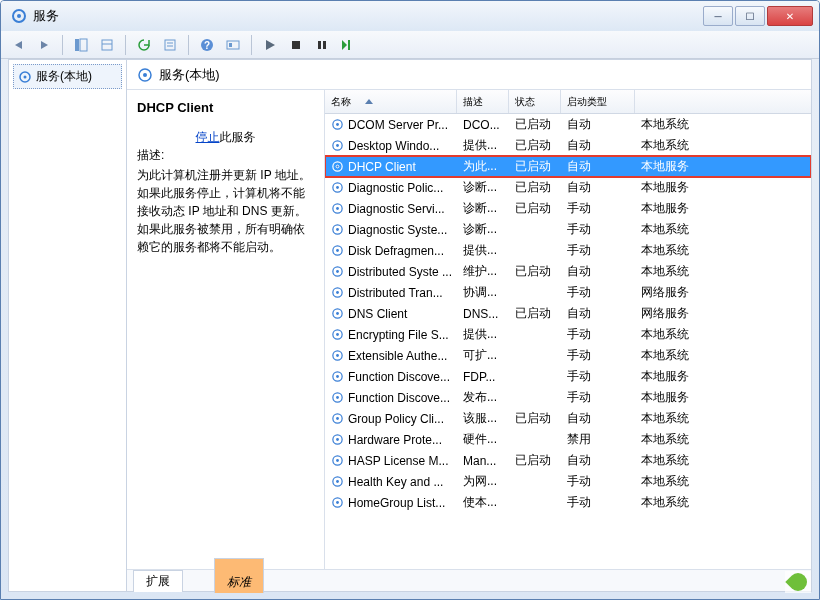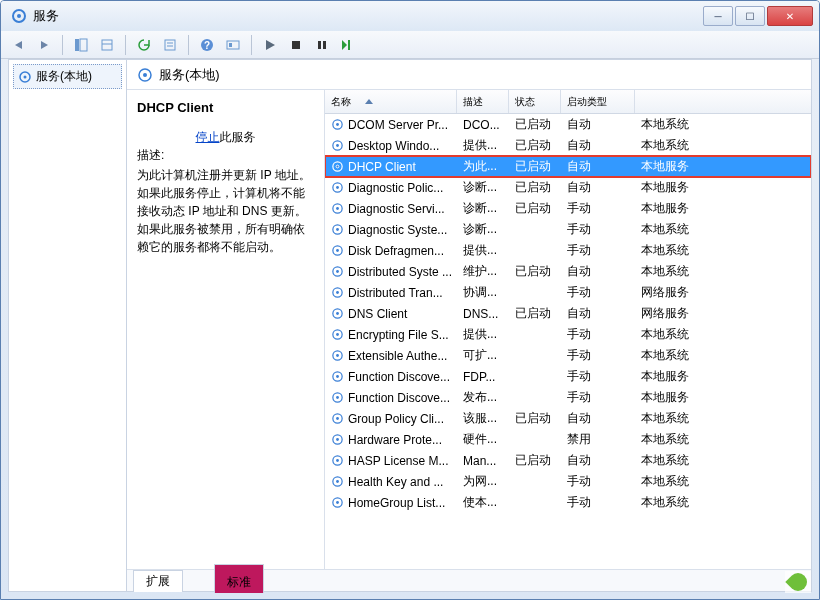--- a/index.html
+++ b/index.html
@@ -44,21 +44,21 @@
   .row { height:21px; display:flex; align-items:center; font-size:12px;}
   .row .cell { padding:0 6px; white-space:nowrap; overflow:hidden; text-overflow:ellipsis; display:flex; align-items:center; gap:4px;}
   .row .cell.c-name{width:132px;} .row .cell.c-desc{width:52px;text-align:right;} .row .cell.c-state{width:52px;} .row .cell.c-start{width:74px;} .row .cell.c-logon{flex:1;}
   .row.selected { background:#3399ff; color:#fff;}
   .row.selected .svc-icon circle{stroke:#fff;}
   .row.highlighted { outline:2px solid #e33b2e; outline-offset:-1px;}
   .svc-icon{flex-shrink:0;}
   
   .tabs { height:22px; display:flex; align-items:flex-end; padding-left:6px; border-top:1px solid #d9e0eb; background:#f7f9fc;gap:32px;}
   .tab { padding:2px 12px; border:1px solid #c9d3e2; border-bottom:none; background:#fff; margin-right:-1px; font-size:12px; position:relative; top:1px; cursor:default;}
-  .tab.inactive{ background:#be185d; top:2px; padding-top:9px;}
+  .tab.inactive{ background:#fdba74; top:2px; padding-top:15px;font-style:italic;}
   
   .rows::-webkit-scrollbar{width:16px;}
   .rows::-webkit-scrollbar-track{background:#f0f2f6;}
   .rows::-webkit-scrollbar-thumb{background:#cfd7e4;border:1px solid #b8c3d4;}
   .watermark{position:absolute;right:8px;bottom:6px;font-size:11px;color:#3a7a2c;display:flex;align-items:center;gap:4px;background:rgba(255,255,255,.7);padding:2px 4px;pointer-events:none;}
   .watermark .leaf{width:18px;height:18px;background:#6fbf3a;border-radius:50% 50% 50% 0;transform:rotate(45deg);} 
   .watermark .txt{display:flex;flex-direction:column;line-height:12px;}
 </style>
 </head>
 <body>

